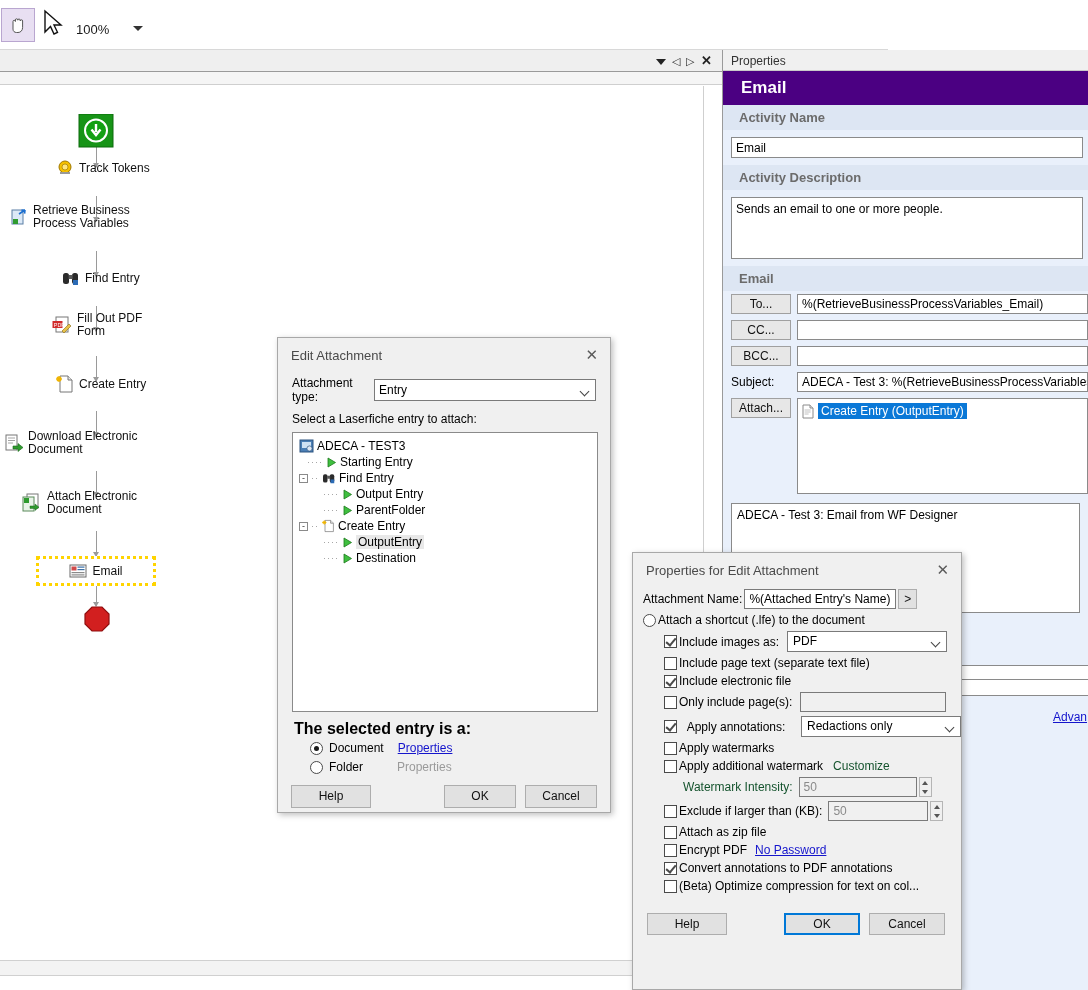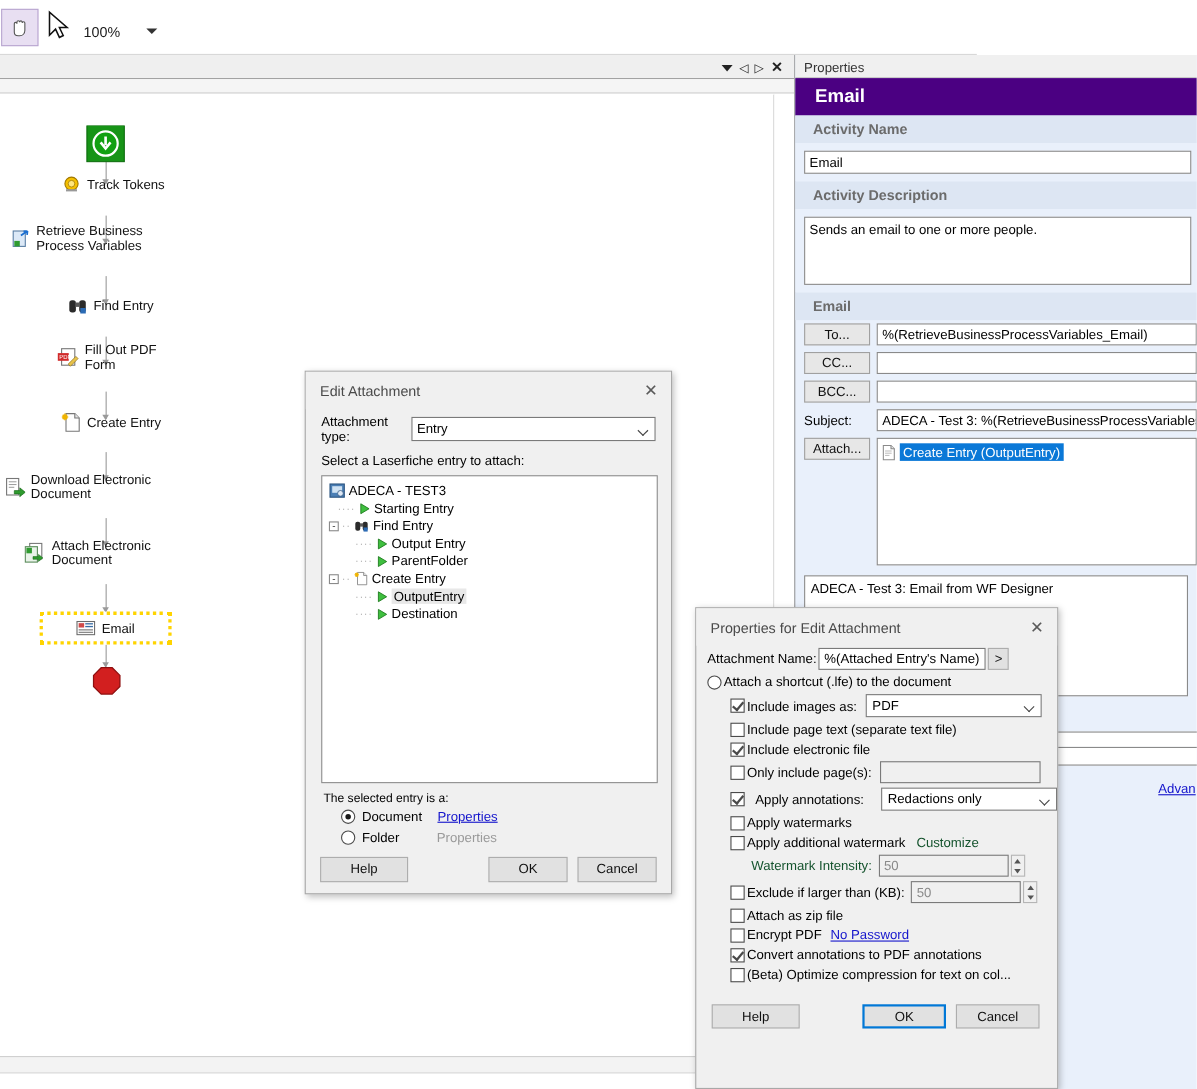--- a/index.html
+++ b/index.html
@@ -112,21 +112,21 @@
   .ebtn {
     width: 60px; height: 20px; background: #e7e7e7; border: 1px solid #a0a0a0;
     font-size: 12px; text-align: center; line-height: 18px; color: #111; flex: none;
   }
   .elabel { width: 60px; font-size: 12px; line-height: 20px; flex: none; }
   .einput {
     flex: 1; height: 20px; border: 1px solid #8a8a8a; background: #fff;
     font-size: 12px; padding: 2px 4px; overflow: hidden; white-space: nowrap;
   }
   .attach-list {
-    flex: 1; height: 116px; border: 1px solid #8a8a8a; background: #fff; padding: 4px;
+    flex: 1; height: 96px; border: 1px solid #8a8a8a; background: #fff; padding: 4px;
   }
   .attach-item { display: flex; align-items: center; gap: 4px; }
   .attach-item .sel {
     background: #0a78d7; color: #fff; font-size: 12px; padding: 1px 3px;
   }
   .body-box {
     margin: 6px 8px 0 8px; border: 1px solid #8a8a8a; background: #fff;
     height: 110px; font-size: 12px; padding: 4px 5px;
   }
   .props-lower { position: absolute; left: 0; top: 615px; width: 366px; }
@@ -510,21 +510,21 @@
 
       <div class="tnode" style="padding-left:26px;">
         <span class="tdot">····</span>
         <svg width="11" height="11" viewBox="0 0 11 11">
           <polygon points="2,1 9.5,5.5 2,10" fill="#3fbf3f" stroke="#1d7a1d" stroke-width=".8"></polygon>
         </svg>
         <span>Destination</span>
       </div>
     </div>
 
-    <div style="padding:8px 0 0 16px;font-size:11px;">The selected entry is a:</div>
+    <div style="padding:8px 0 0 16px;font-size:16px;font-weight:bold;">The selected entry is a:</div>
 
     <div style="display:flex;align-items:center;gap:6px;padding:3px 0 0 32px;font-size:12px;">
       <span class="radio on"></span>
       <span>Document</span>
       <a href="#" class="lnk" style="margin-left:8px;">Properties</a>
     </div>
 
     <div style="display:flex;align-items:center;gap:6px;padding:5px 0 0 32px;font-size:12px;">
       <span class="radio"></span>
       <span>Folder</span>

